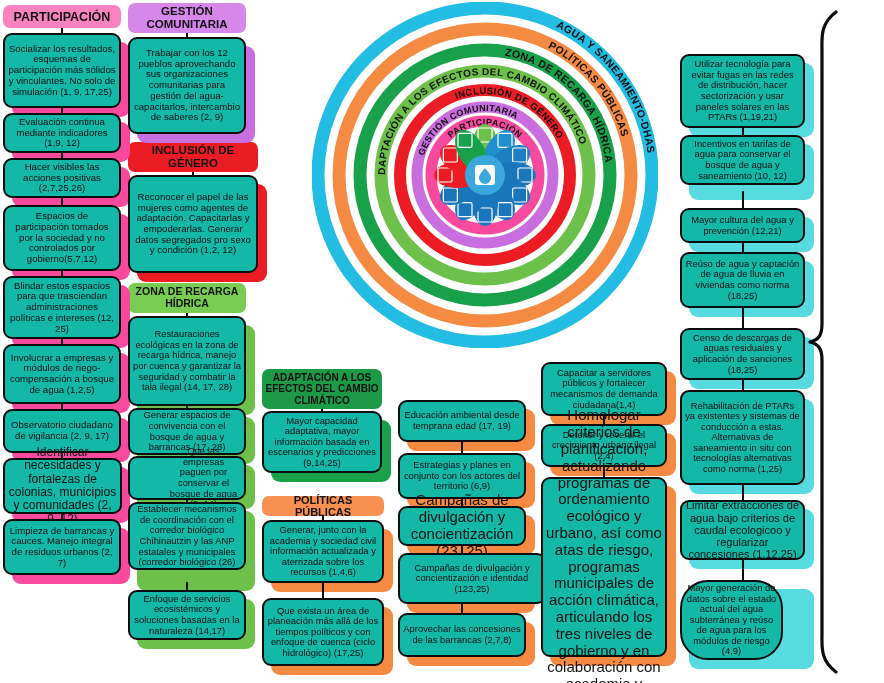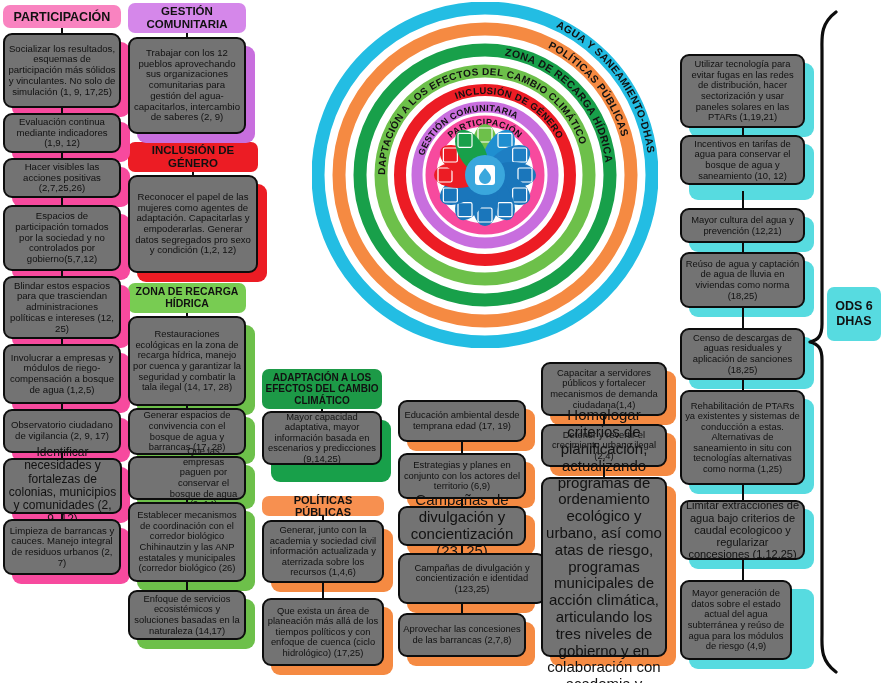--- a/index.html
+++ b/index.html
@@ -20,21 +20,21 @@
     text-align:center;
     font-weight:bold;
     color:#111;
     display:flex;align-items:center;justify-content:center;
     line-height:1.12;
     box-sizing:border-box;
     padding:2px 3px;
   }
   .node{
     position:absolute;
-    background:#737373;
+    background:#14b8a6;
     border:2px solid #0d0d0d;
     border-radius:9px;
     box-sizing:border-box;
     display:flex;align-items:center;justify-content:center;
     text-align:center;
     line-height:1.12;
     padding:2px 3px;
     z-index:3;
   }
   .shadow{
@@ -146,24 +146,20 @@
 
     <circle cx="173" cy="173" r="20" fill="#3aa7dd"></circle>
     <rect x="163" y="163" width="20" height="20" rx="3" fill="#ffffff"></rect>
     <path d="M173 166 c4 5 6 7 6 10 a6 6 0 0 1 -12 0 c0 -3 2 -5 6 -10 z" fill="#3aa7dd"></path>
   </svg>
 
   <svg id="brace" viewBox="0 0 40 668">
     <path d="M30 4 C14 16 16 30 16 42 L16 316 C16 328 12 332 4 334 C12 336 16 340 16 352 L16 626 C16 638 14 652 30 664" fill="none" stroke="#0d0d0d" stroke-width="3.2" stroke-linecap="round" stroke-linejoin="round"></path>
   </svg>
 
-  <div class="ods" style="left:827px;top:287px;width:54px;height:54px;font-size:12.5px;">
-    <span>ODS 6</span>
-    <span>DHAS</span>
-  </div>
 
   <div id="nodes">
       <div class="hdr" style="left: 3px; top: 5px; width: 118px; height: 23px; font-size: 12.5px; background: rgb(249, 131, 192);">
         <span>PARTICIPACIÓN</span>
       </div>
       <div class="shadow" style="left: 12px; top: 42px; width: 118px; height: 75px; background: rgb(247, 74, 158);"></div>
       <div class="node" style="left: 3px; top: 33px; width: 118px; height: 75px; font-size: 9.6px;">
         <span>Socializar los resultados, esquemas de participación más sólidos y vinculantes. No solo de simulación (1, 9, 17,25)</span>
       </div>
       <div class="connector" style="left: 61px; top: 28px; height: 5px;"></div>
@@ -234,34 +230,34 @@
       <div class="shadow" style="left: 137px; top: 417px; width: 118px; height: 47px; background: rgb(109, 192, 74);"></div>
       <div class="node" style="left: 128px; top: 408px; width: 118px; height: 47px; font-size: 9.4px;">
         <span>Generar espacios de convivencia con el bosque de agua y barrancas (17, 28)</span>
       </div>
       <div class="connector" style="left: 186px; top: 406px; height: 2px;"></div>
       <div class="shadow" style="left: 137px; top: 465px; width: 118px; height: 44px; background: rgb(109, 192, 74);"></div>
       <div class="node" style="left: 128px; top: 456px; width: 118px; height: 44px; font-size: 9.4px; padding-left: 36px;">
         <span>Que las empresas paguen por conservar el bosque de agua (9, 14)</span>
       </div>
       <div class="shadow" style="left: 137px; top: 511px; width: 118px; height: 80px; background: rgb(109, 192, 74);"></div>
-      <div class="node" style="left: 128px; top: 502px; width: 118px; height: 80px; font-size: 9.4px;">
+      <div class="node" style="left: 128px; top: 502px; width: 118px; height: 68px; font-size: 9.4px;">
         <span>Establecer mecanismos de coordinación con el corredor biológico Chihinautzin y las ANP estatales y municipales (corredor biológico (26)</span>
       </div>
       <div class="connector" style="left: 186px; top: 500px; height: 2px;"></div>
       <div class="shadow" style="left: 137px; top: 599px; width: 118px; height: 50px; background: rgb(109, 192, 74);"></div>
       <div class="node" style="left: 128px; top: 590px; width: 118px; height: 50px; font-size: 9.4px;">
         <span>Enfoque de servicios ecosistémicos y soluciones basadas en la naturaleza (14,17)</span>
       </div>
       <div class="connector" style="left: 186px; top: 582px; height: 8px;"></div>
       <div class="hdr" style="left: 262px; top: 369px; width: 120px; height: 40px; font-size: 10px; background: rgb(29, 154, 71);">
         <span>ADAPTACIÓN A LOS EFECTOS DEL CAMBIO CLIMÁTICO</span>
       </div>
       <div class="shadow" style="left: 271px; top: 420px; width: 120px; height: 62px; background: rgb(24, 160, 74);"></div>
-      <div class="node" style="left: 262px; top: 411px; width: 120px; height: 54px; font-size: 9.4px;">
+      <div class="node" style="left: 262px; top: 411px; width: 120px; height: 62px; font-size: 9.4px;">
         <span>Mayor capacidad adaptativa, mayor información basada en escenarios y predicciones (9,14,25)</span>
       </div>
       <div class="connector" style="left: 321px; top: 409px; height: 2px;"></div>
       <div class="hdr" style="left: 262px; top: 496px; width: 122px; height: 20px; font-size: 11px; background: rgb(247, 144, 80);">
         <span>POLÍTICAS PÚBLICAS</span>
       </div>
       <div class="shadow" style="left: 271px; top: 529px; width: 122px; height: 63px; background: rgb(245, 138, 66);"></div>
       <div class="node" style="left: 262px; top: 520px; width: 122px; height: 63px; font-size: 9.4px;">
         <span>Generar, junto con la academia  y sociedad civil información actualizada y aterrizada sobre los recursos (1,4,6)</span>
       </div>
@@ -337,19 +333,19 @@
       <div class="node" style="left: 680px; top: 390px; width: 125px; height: 95px; font-size: 9.4px;">
         <span>Rehabilitación de PTARs ya existentes y sistemas de conducción a estas. Alternativas de saneamiento in situ con tecnologías alternativas como norma (1,25)</span>
       </div>
       <div class="connector" style="left: 741.5px; top: 380px; height: 10px;"></div>
       <div class="shadow" style="left: 689px; top: 509px; width: 125px; height: 60px; background: rgb(87, 219, 224);"></div>
       <div class="node" style="left: 680px; top: 500px; width: 125px; height: 60px; font-size: 11px;">
         <span>Limitar extracciones de agua  bajo criterios de caudal ecologicoo y regularizar concesiones (1,12,25)</span>
       </div>
       <div class="connector" style="left: 741.5px; top: 485px; height: 15px;"></div>
       <div class="shadow" style="left: 689px; top: 589px; width: 125px; height: 80px; background: rgb(87, 219, 224);"></div>
-      <div class="node" style="left: 680px; top: 580px; width: 112px; height: 80px; font-size: 9.4px;">
+      <div class="node" style="left: 680px; top: 580px; width: 103px; height: 80px; font-size: 9.4px; border-radius: 28px;">
         <span>Mayor generación de datos sobre el estado actual del agua subterránea y reúso de agua para los módulos de riesgo (4,9)</span>
       </div>
       <div class="connector" style="left: 741.5px; top: 560px; height: 20px;"></div>
     </div>
 
 </div>
 
 </body></html>

